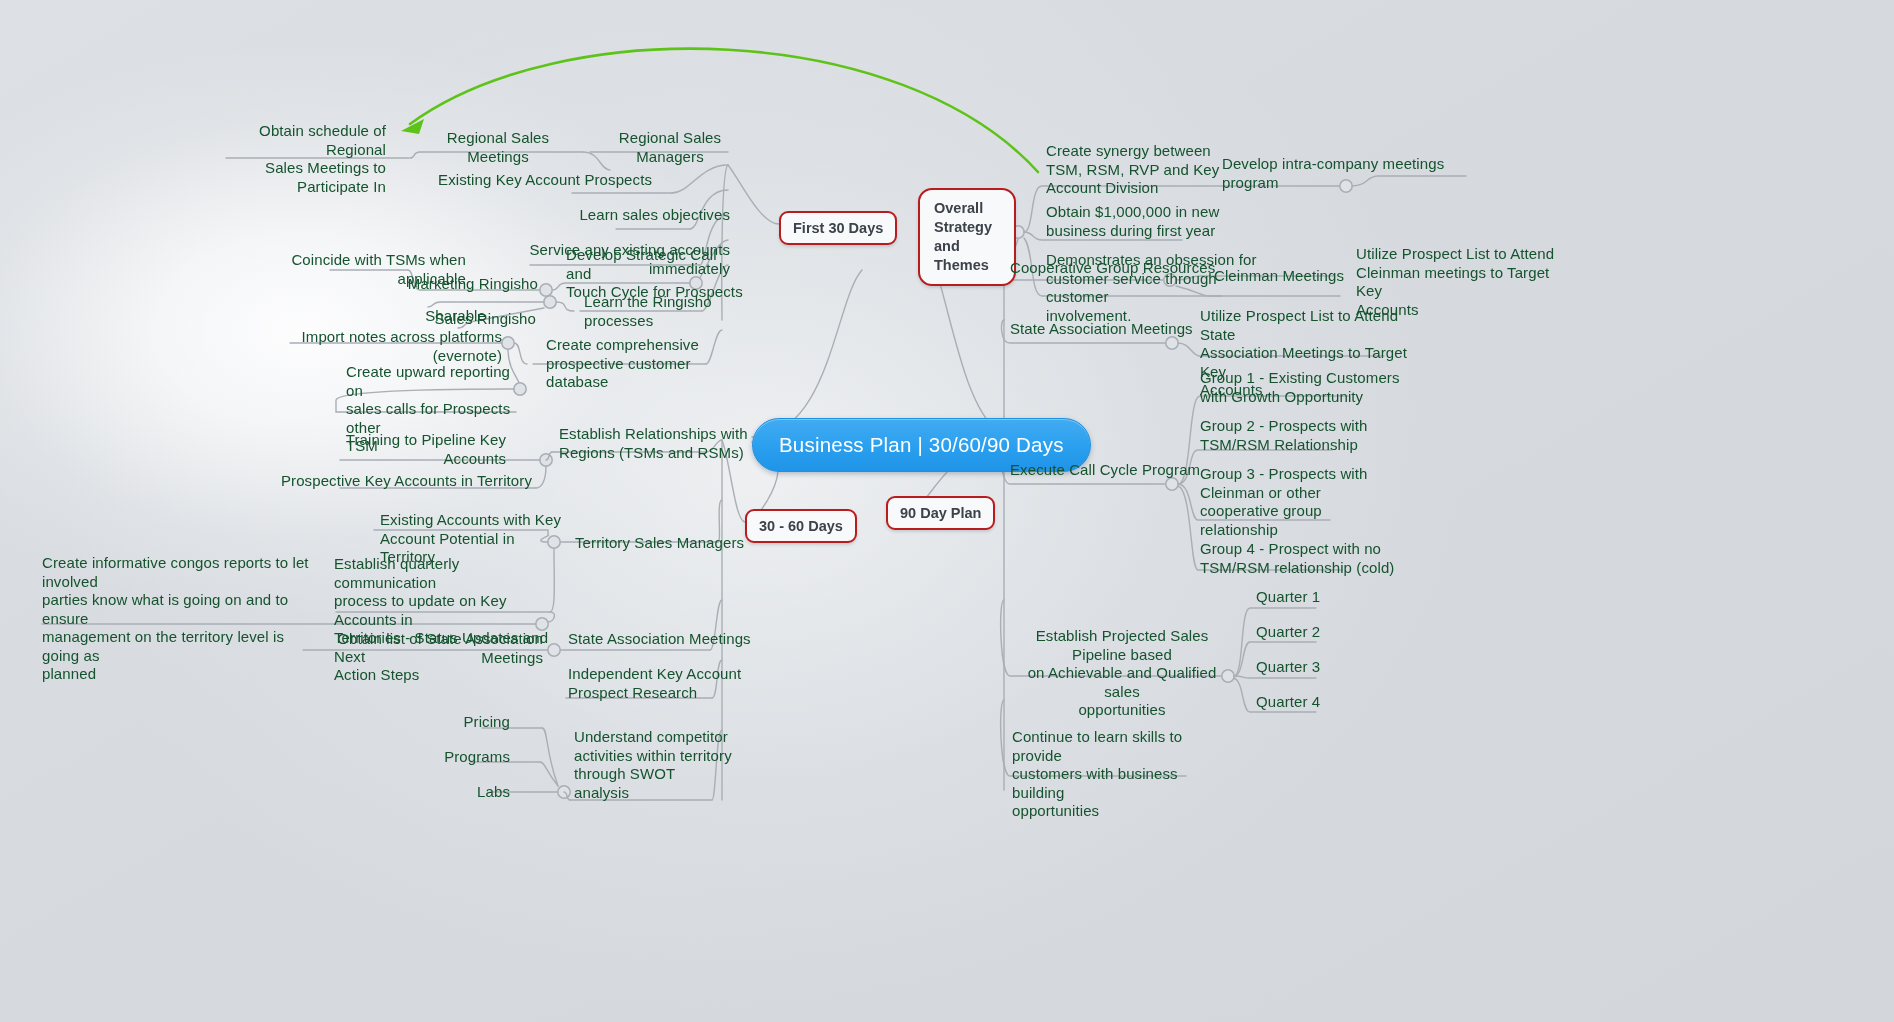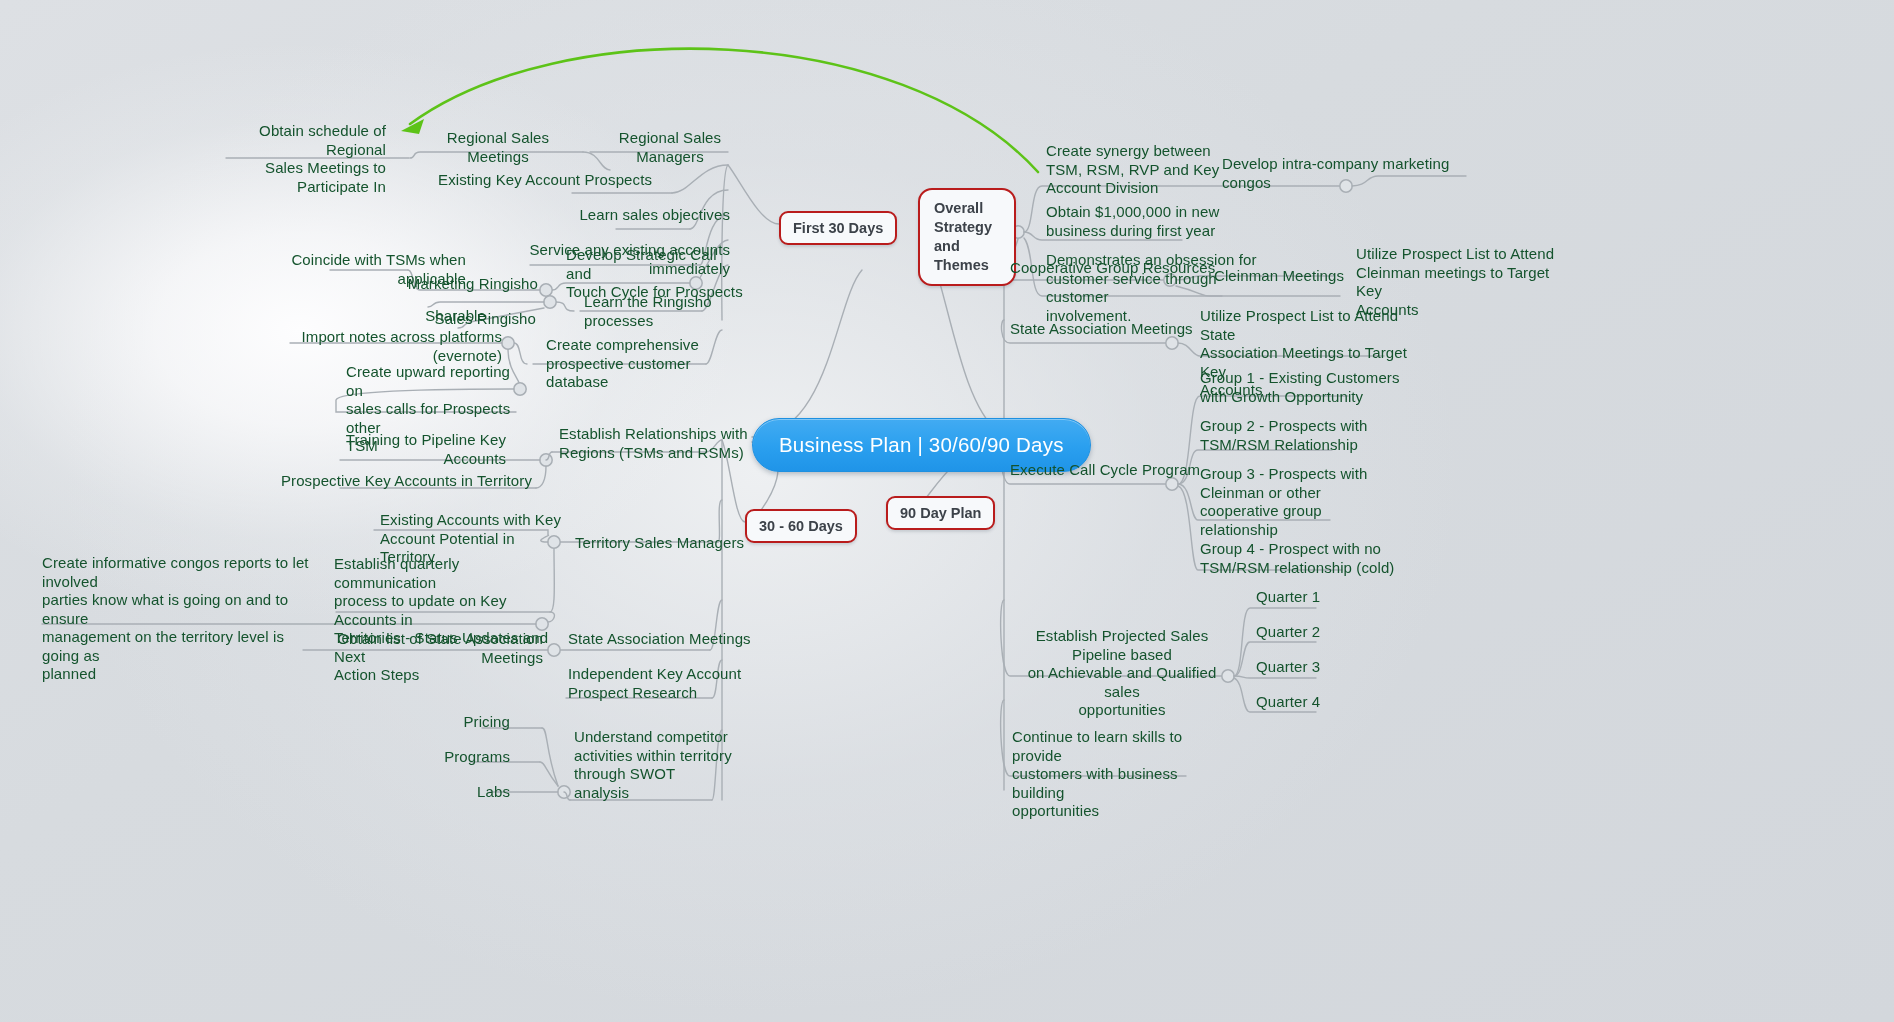--- a/index.html
+++ b/index.html
@@ -246,21 +246,21 @@
 <div class="node r" style="left:420px;top:748px;width:90px;">Programs</div>
 <div class="node r" style="left:440px;top:783px;width:70px;">Labs</div>
 <div class="node l" style="left:574px;top:728px;width:170px;">Understand competitor
 activities within territory
 through SWOT
 analysis</div>
 
 <div class="node l" style="left:1046px;top:142px;width:200px;">Create synergy between
 TSM, RSM, RVP and Key
 Account Division</div>
-<div class="node l" style="left:1222px;top:155px;width:260px;">Develop intra-company marketing congos</div>
+<div class="node l" style="left:1222px;top:155px;width:260px;">Develop intra-company meetings program</div>
 <div class="node l" style="left:1046px;top:203px;width:200px;">Obtain $1,000,000 in new
 business during first year</div>
 <div class="node l" style="left:1046px;top:251px;width:220px;">Demonstrates an obsession for
 customer service through customer
 involvement.</div>
 <div class="node l" style="left:1010px;top:259px;width:220px;">Cooperative Group Resources</div>
 <div class="node l" style="left:1214px;top:259px;width:180px;margin-top:8px;">Cleinman Meetings</div>
 <div class="node l" style="left:1356px;top:245px;width:210px;">Utilize Prospect List to Attend
 Cleinman meetings to Target Key
 Accounts</div>

